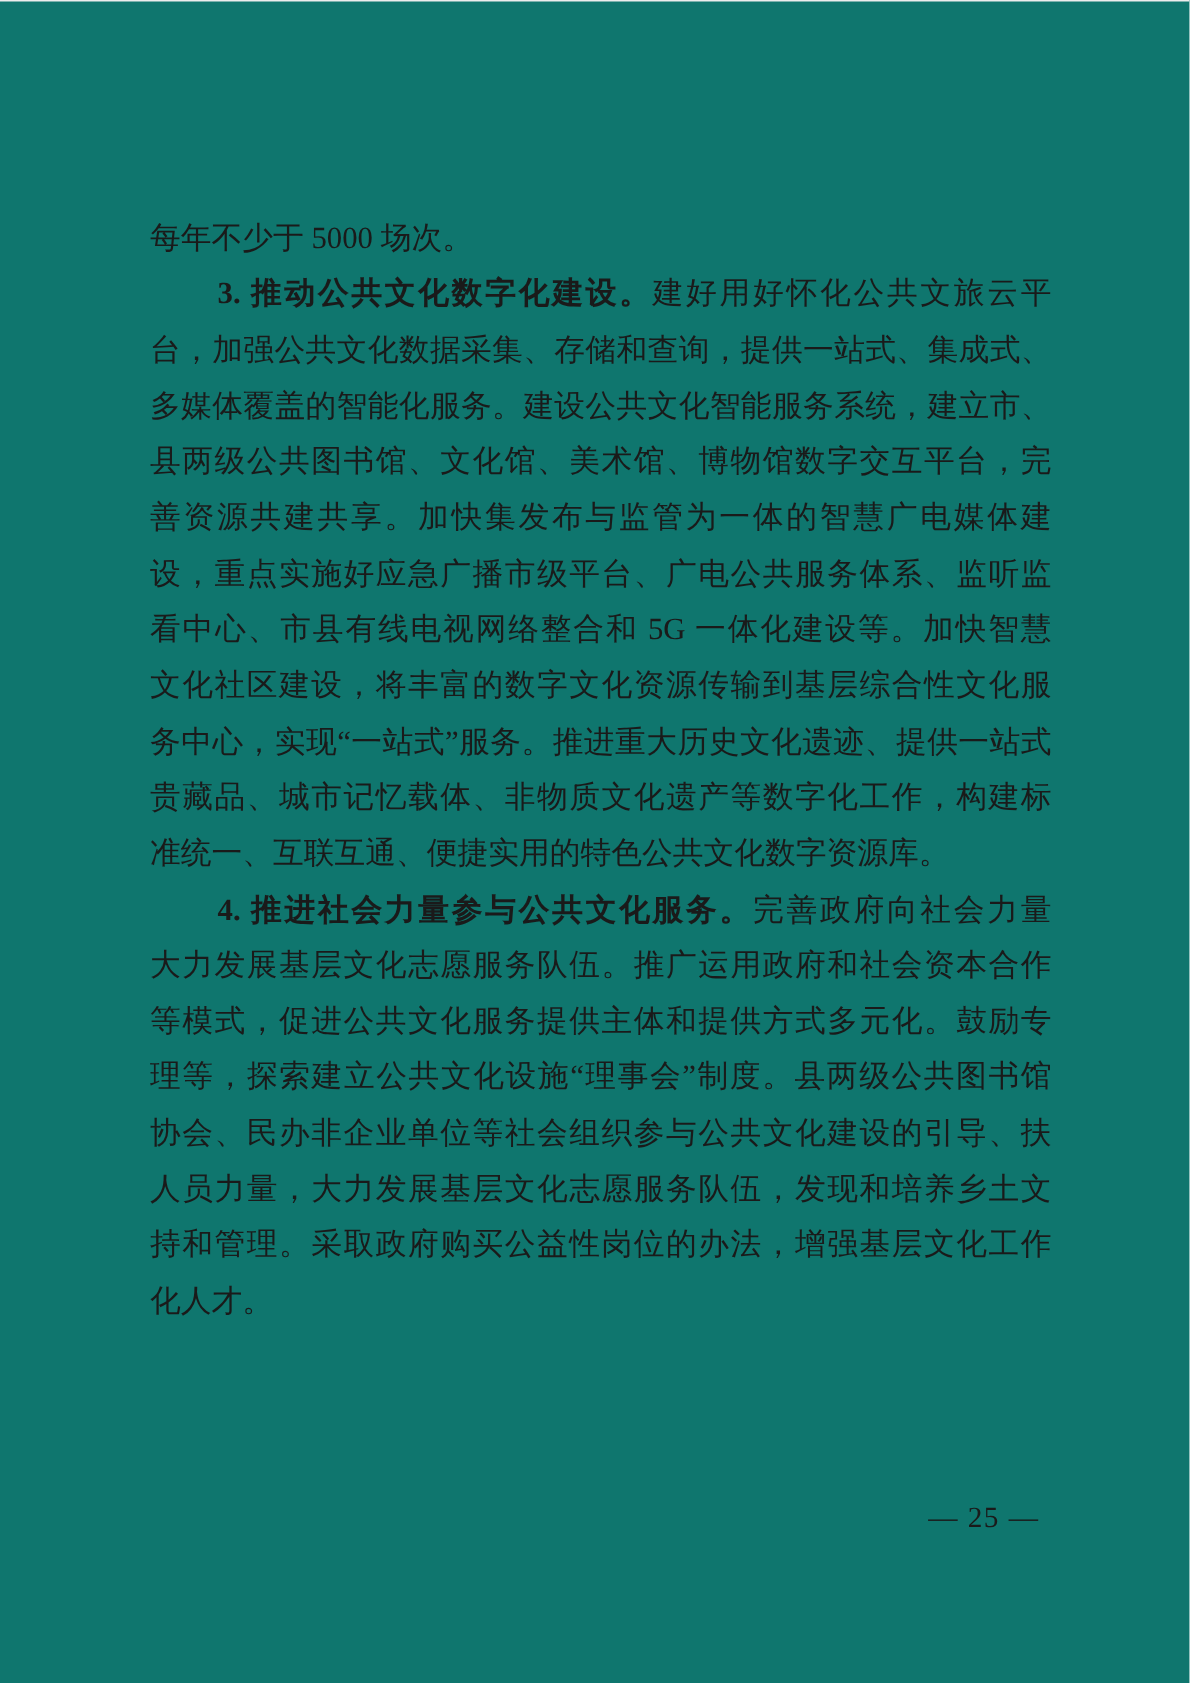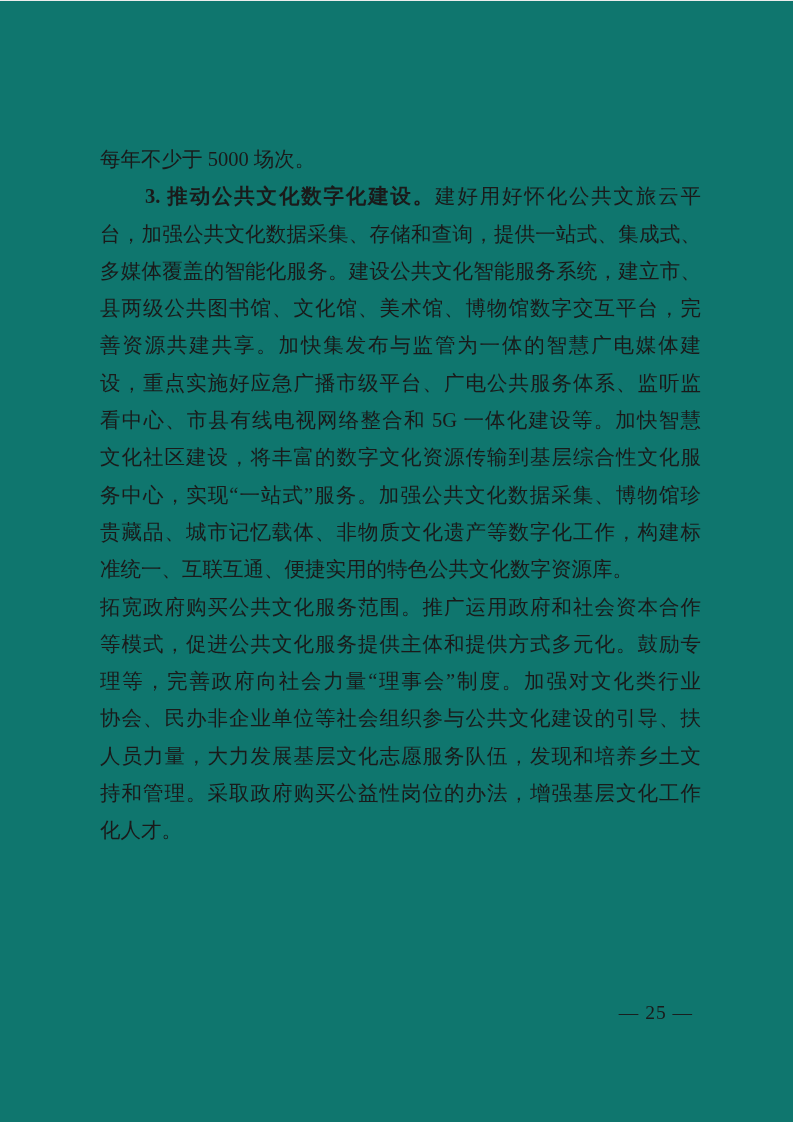--- a/index.html
+++ b/index.html
@@ -56,25 +56,26 @@
   <div class="text-body">
       <div class="line"><span>每年不少于 5000 场次。</span></div>
       <div class="line justify indent"><span class="bold">3. 推动公共文化数字化建设。</span><span>建好用好怀化公共文旅云平</span></div>
       <div class="line justify"><span>台，加强公共文化数据采集、存储和查询，提供一站式、集成式、</span></div>
       <div class="line justify"><span>多媒体覆盖的智能化服务。建设公共文化智能服务系统，建立市、</span></div>
       <div class="line justify"><span>县两级公共图书馆、文化馆、美术馆、博物馆数字交互平台，完</span></div>
       <div class="line justify"><span>善资源共建共享。加快集发布与监管为一体的智慧广电媒体建</span></div>
       <div class="line justify"><span>设，重点实施好应急广播市级平台、广电公共服务体系、监听监</span></div>
       <div class="line justify"><span>看中心、市县有线电视网络整合和 5G 一体化建设等。加快智慧</span></div>
       <div class="line justify"><span>文化社区建设，将丰富的数字文化资源传输到基层综合性文化服</span></div>
-      <div class="line justify"><span>务中心，实现“一站式”服务。加强公共文化数据采集、博物馆珍</span></div>
+      <div class="line justify"><span>务中心，实现“一站式”服务。推进重大历史文化遗迹、提供一站式</span></div>
       <div class="line justify"><span>贵藏品、城市记忆载体、非物质文化遗产等数字化工作，构建标</span></div>
       <div class="line"><span>准统一、互联互通、便捷实用的特色公共文化数字资源库。</span></div>
-      <div class="line justify"><span>拓宽政府购买公共文化服务范围。推广运用政府和社会资本合作</span></div>
+      <div class="line justify indent"><span class="bold">4. 推进社会力量参与公共文化服务。</span><span>完善政府向社会力量</span></div>
+      <div class="line justify"><span>大力发展基层文化志愿服务队伍。推广运用政府和社会资本合作</span></div>
       <div class="line justify"><span>等模式，促进公共文化服务提供主体和提供方式多元化。鼓励专</span></div>
-      <div class="line justify"><span>理等，完善政府向社会力量“理事会”制度。加强对文化类行业</span></div>
+      <div class="line justify"><span>理等，探索建立公共文化设施“理事会”制度。县两级公共图书馆</span></div>
       <div class="line justify"><span>协会、民办非企业单位等社会组织参与公共文化建设的引导、扶</span></div>
       <div class="line justify"><span>人员力量，大力发展基层文化志愿服务队伍，发现和培养乡土文</span></div>
       <div class="line justify"><span>持和管理。采取政府购买公益性岗位的办法，增强基层文化工作</span></div>
       <div class="line"><span>化人才。</span></div>
     </div>
   <div class="page-number">— 25 —</div>
 </div>
 
 </body></html>

